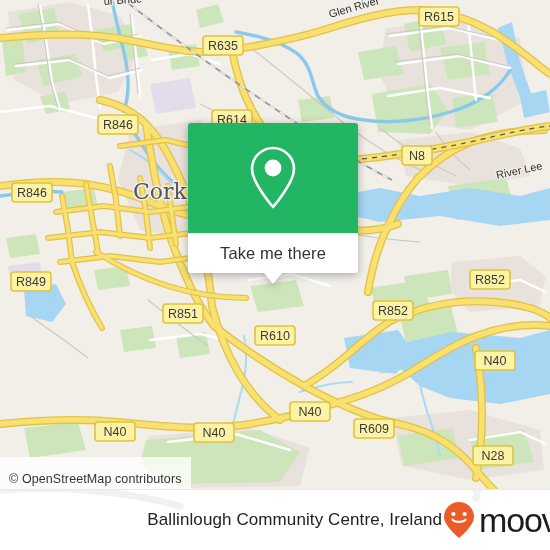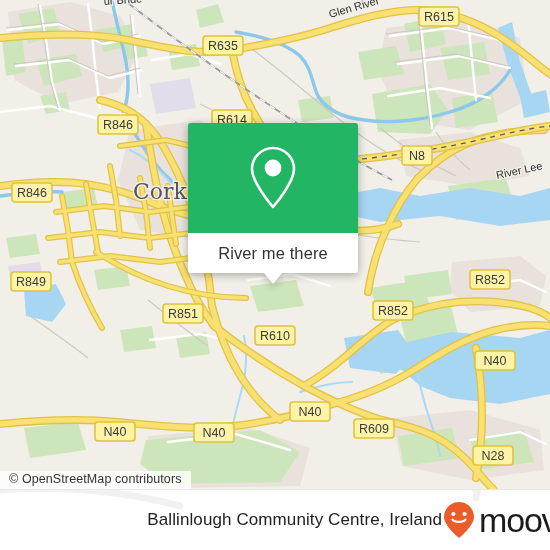--- a/index.html
+++ b/index.html
@@ -13,21 +13,21 @@
 
   
   .map-wrap{position:absolute;left:0;top:0;width:550px;height:490px;overflow:hidden;background:#f2efe9;}
   .map-svg{position:absolute;left:0;top:0;}
 
   
   .attrib{
     position:absolute;left:0;bottom:0;
     background:rgba(255,255,255,0.80);
     font-size:12.5px;color:#333;
-    padding:1px 9px 4px 9px;
+    padding:15px 9px 4px 9px;
     letter-spacing:.1px;
     white-space:nowrap;
     font-family:"Liberation Sans", sans-serif;
     margin-top:40px;
   }
 
   
   .callout{
     position:absolute;left:188px;top:123px;width:170px;
     filter:drop-shadow(0 2px 4px rgba(0,0,0,0.30));
@@ -378,21 +378,21 @@
   </div>
 
   <div class="callout">
     <div class="callout-top">
       <svg width="56" height="70" viewBox="0 0 56 70">
         <path d="M28 5 C16.4 5 7 14.4 7 26 C7 40 28 64 28 64 C28 64 49 40 49 26 C49 14.4 39.6 5 28 5 Z" fill="none" stroke="#ffffff" stroke-width="2.6" stroke-linejoin="round"></path>
         <circle cx="28" cy="25" r="8.4" fill="#ffffff"></circle>
       </svg>
     </div>
     <div class="callout-bottom">
-      <span class="cta">River me there</span>
+      <span class="cta">Take me there</span>
       <span class="callout-tail"></span>
     </div>
   </div>
 
   <div class="footer">
     <svg class="footer-watermark" width="550" height="550" viewBox="0 0 550 550">
       <g fill="none" stroke="#8a8a8a" stroke-width="7" stroke-linecap="round">
         <path d="M0,424 C40,420 80,418 118,422 C158,426 196,430 234,426 C272,422 306,412 340,402"></path>
         <path d="M212,306 C218,330 226,352 238,372 C250,392 264,408 280,420"></path>
         <path d="M340,402 C368,394 396,382 420,366"></path>

